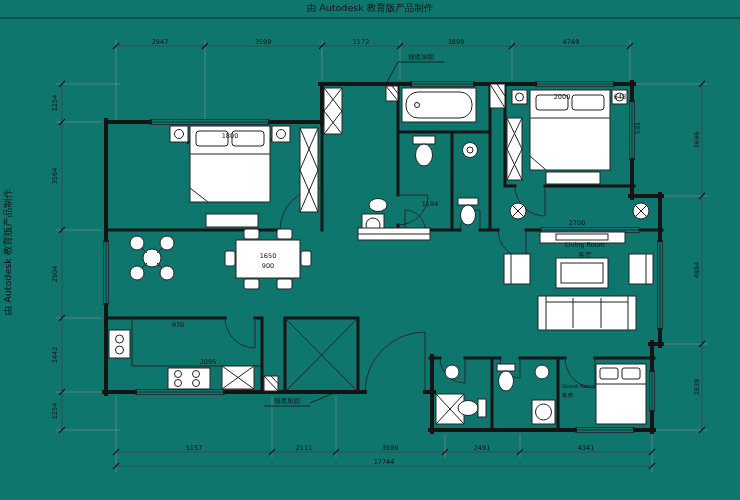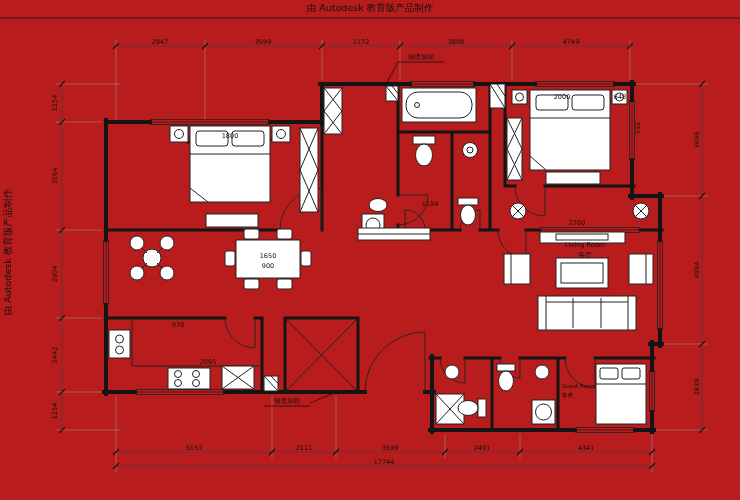--- a/index.html
+++ b/index.html
@@ -1,16 +1,16 @@
 <!DOCTYPE html>
 <html><head>
 <meta charset="utf-8">
 <style>
   html,body{margin:0;padding:0;background:#ffffff;width:740px;height:500px;overflow:hidden;}
-  .sheet{position:relative;width:740px;height:500px;background:#b91c1c;}
+  .sheet{position:relative;width:740px;height:500px;background:#0f766e;}
   svg{display:block;}
   .wall{stroke:#141414;stroke-width:4;fill:none;stroke-linecap:square;}
   .iwall{stroke:#141414;stroke-width:3;fill:none;stroke-linecap:square;}
   .win{stroke:#222;stroke-width:.8;fill:none;}
   .thin{stroke:#222;stroke-width:1;fill:none;}
   .f{stroke:#222;stroke-width:1;fill:#ffffff;}
   .door{stroke:#222;stroke-width:.9;fill:none;}
   .dimline{stroke:#444;stroke-width:.7;fill:none;}
   .ext{stroke:#999;stroke-width:.5;fill:none;}
   .tick{stroke:#111;stroke-width:1.1;fill:none;}

